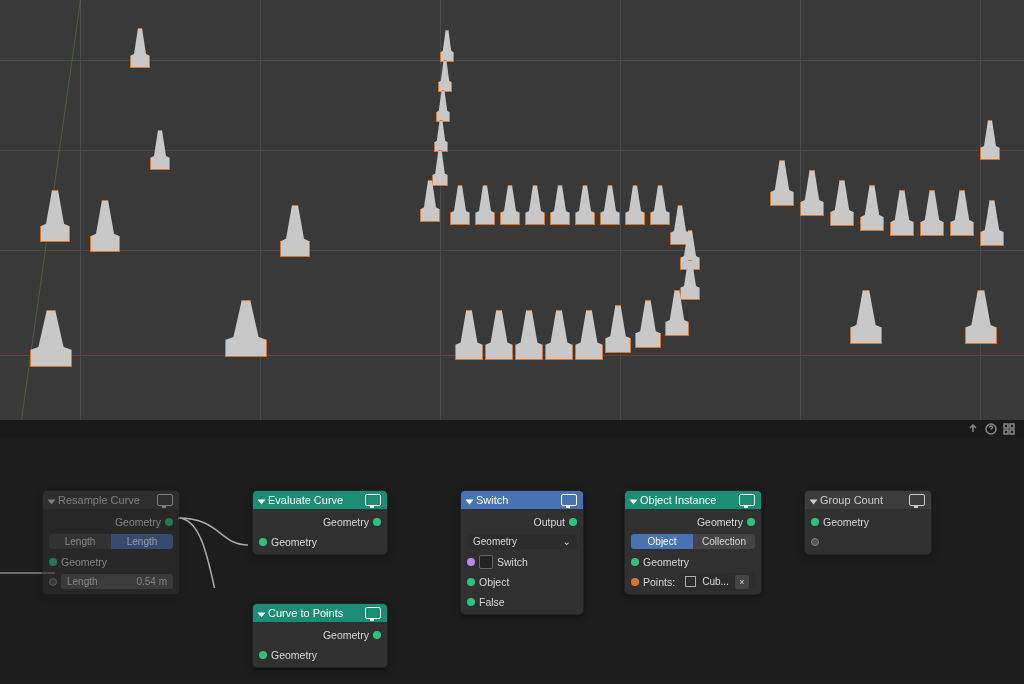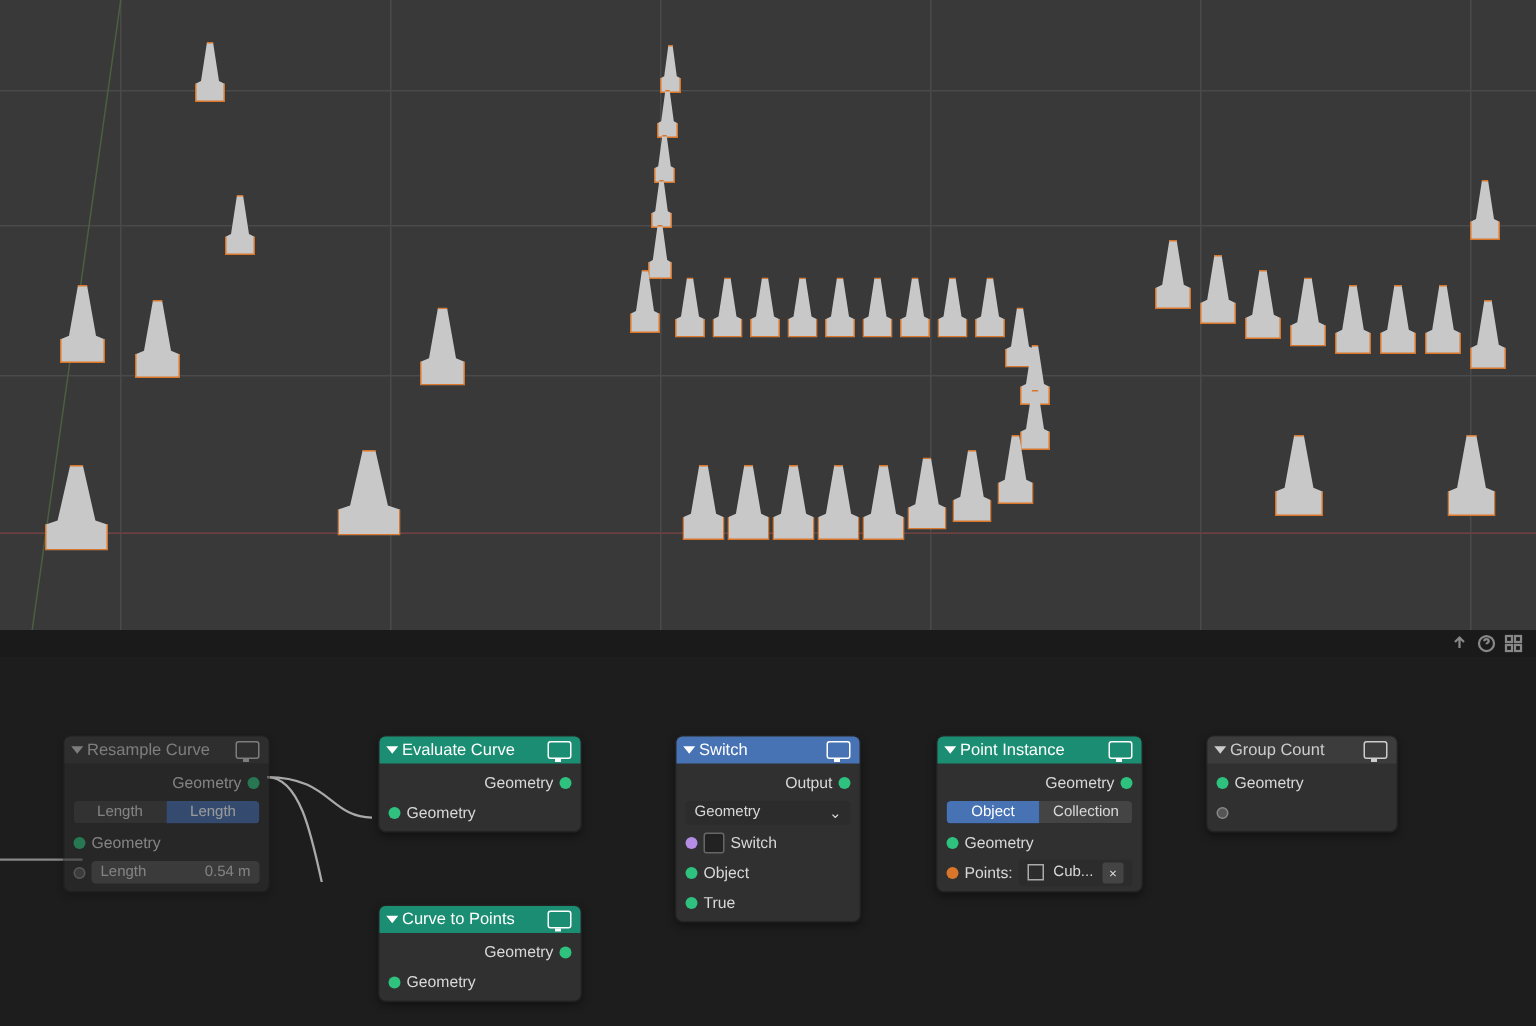--- a/index.html
+++ b/index.html
@@ -10,21 +10,21 @@
 .vline{width:1px;height:100%}
 .axis-red{position:absolute;height:1px;width:100%;background:#704040;top:355px}
 .axis-green{position:absolute;width:1px;height:100%;background:#4a6040;left:80px;top:0;transform:skewX(-8deg);transform-origin:top}
 .shape{position:absolute;}
 .cone{width:18px;height:38px;background:#c8c8c8;border:1.5px solid #d9762a;clip-path:polygon(40% 0,60% 0,80% 65%,100% 70%,100% 100%,0 100%,0 70%,20% 65%)}
 .divider{height:18px;background:#1a1a1a;display:flex;justify-content:flex-end;align-items:center;gap:4px;padding-right:8px}
 .divider svg{width:14px;height:14px;fill:none;stroke:#888;stroke-width:1.5}
 .node-area{height:246px;background:#1d1d1d;position:relative}
 .wires{position:absolute;inset:0;pointer-events:none}
 .node{position:absolute;background:#303030;border:1px solid #222;border-radius:5px;box-shadow:0 2px 6px rgba(0,0,0,.4)}
-.node-header{display:flex;align-items:center;gap:4px;padding:3px 6px;border-radius:4px 4px 0 0;font-size:11px}
+.node-header{display:flex;align-items:flex-end;gap:4px;padding:3px 6px;border-radius:4px 4px 0 0;font-size:11px}
 .hdr-teal{background:#1a8d72;color:#fff}
 .hdr-blue{background:#4772b3;color:#fff}
 .hdr-dark{background:#3c3c3c;color:#ccc}
 .tri{width:0;height:0;border-style:solid;border-width:4px 0 4px 5px;border-color:transparent transparent transparent currentColor;transform:rotate(90deg)}
 .node-body{padding:4px 6px;display:flex;flex-direction:column;gap:3px}
 .row{display:flex;align-items:center;gap:4px;height:17px;font-size:10.5px;color:#d8d8d8}
 .row.right{justify-content:flex-end}
 .socket{width:8px;height:8px;border-radius:50%;flex-shrink:0}
 .sk-teal{background:#2ec27e}
 .sk-gray{background:#555;border:1px solid #888;box-sizing:border-box}
@@ -199,21 +199,21 @@
           <span>Geometry</span>
           <span class="socket sk-teal"></span>
         </div>
       <div class="row">
           <span class="socket sk-teal"></span>
           <span>Geometry</span>
         </div>
     </div>
   </div>
 
-  <div class="node" style="left:450px;top:52px;width:122px">
+  <div class="node" style="left:460px;top:52px;width:122px">
     <div class="node-header hdr-blue">
       <span class="tri"></span>
       <span>Switch</span>
       <span class="spacer"></span>
       <span class="monitor-icon"></span>
     </div>
     <div class="node-body">
       <div class="row right">
           <span>Output</span>
           <span class="socket sk-teal"></span>
@@ -228,29 +228,29 @@
           <span class="socket sk-purple"></span>
           <span class="checkbox"></span>
           <span>Switch</span>
         </div>
       <div class="row">
           <span class="socket sk-teal"></span>
           <span>Object</span>
         </div>
       <div class="row">
           <span class="socket sk-teal"></span>
-          <span>True</span>
+          <span>False</span>
         </div>
     </div>
   </div>
 
   <div class="node" style="left:624px;top:52px;width:136px">
     <div class="node-header hdr-teal">
       <span class="tri"></span>
-      <span>Point Instance</span>
+      <span>Object Instance</span>
       <span class="spacer"></span>
       <span class="monitor-icon"></span>
     </div>
     <div class="node-body">
       <div class="row right">
           <span>Geometry</span>
           <span class="socket sk-teal"></span>
         </div>
       <div class="row">
           <div class="toggle" style="flex:1">

